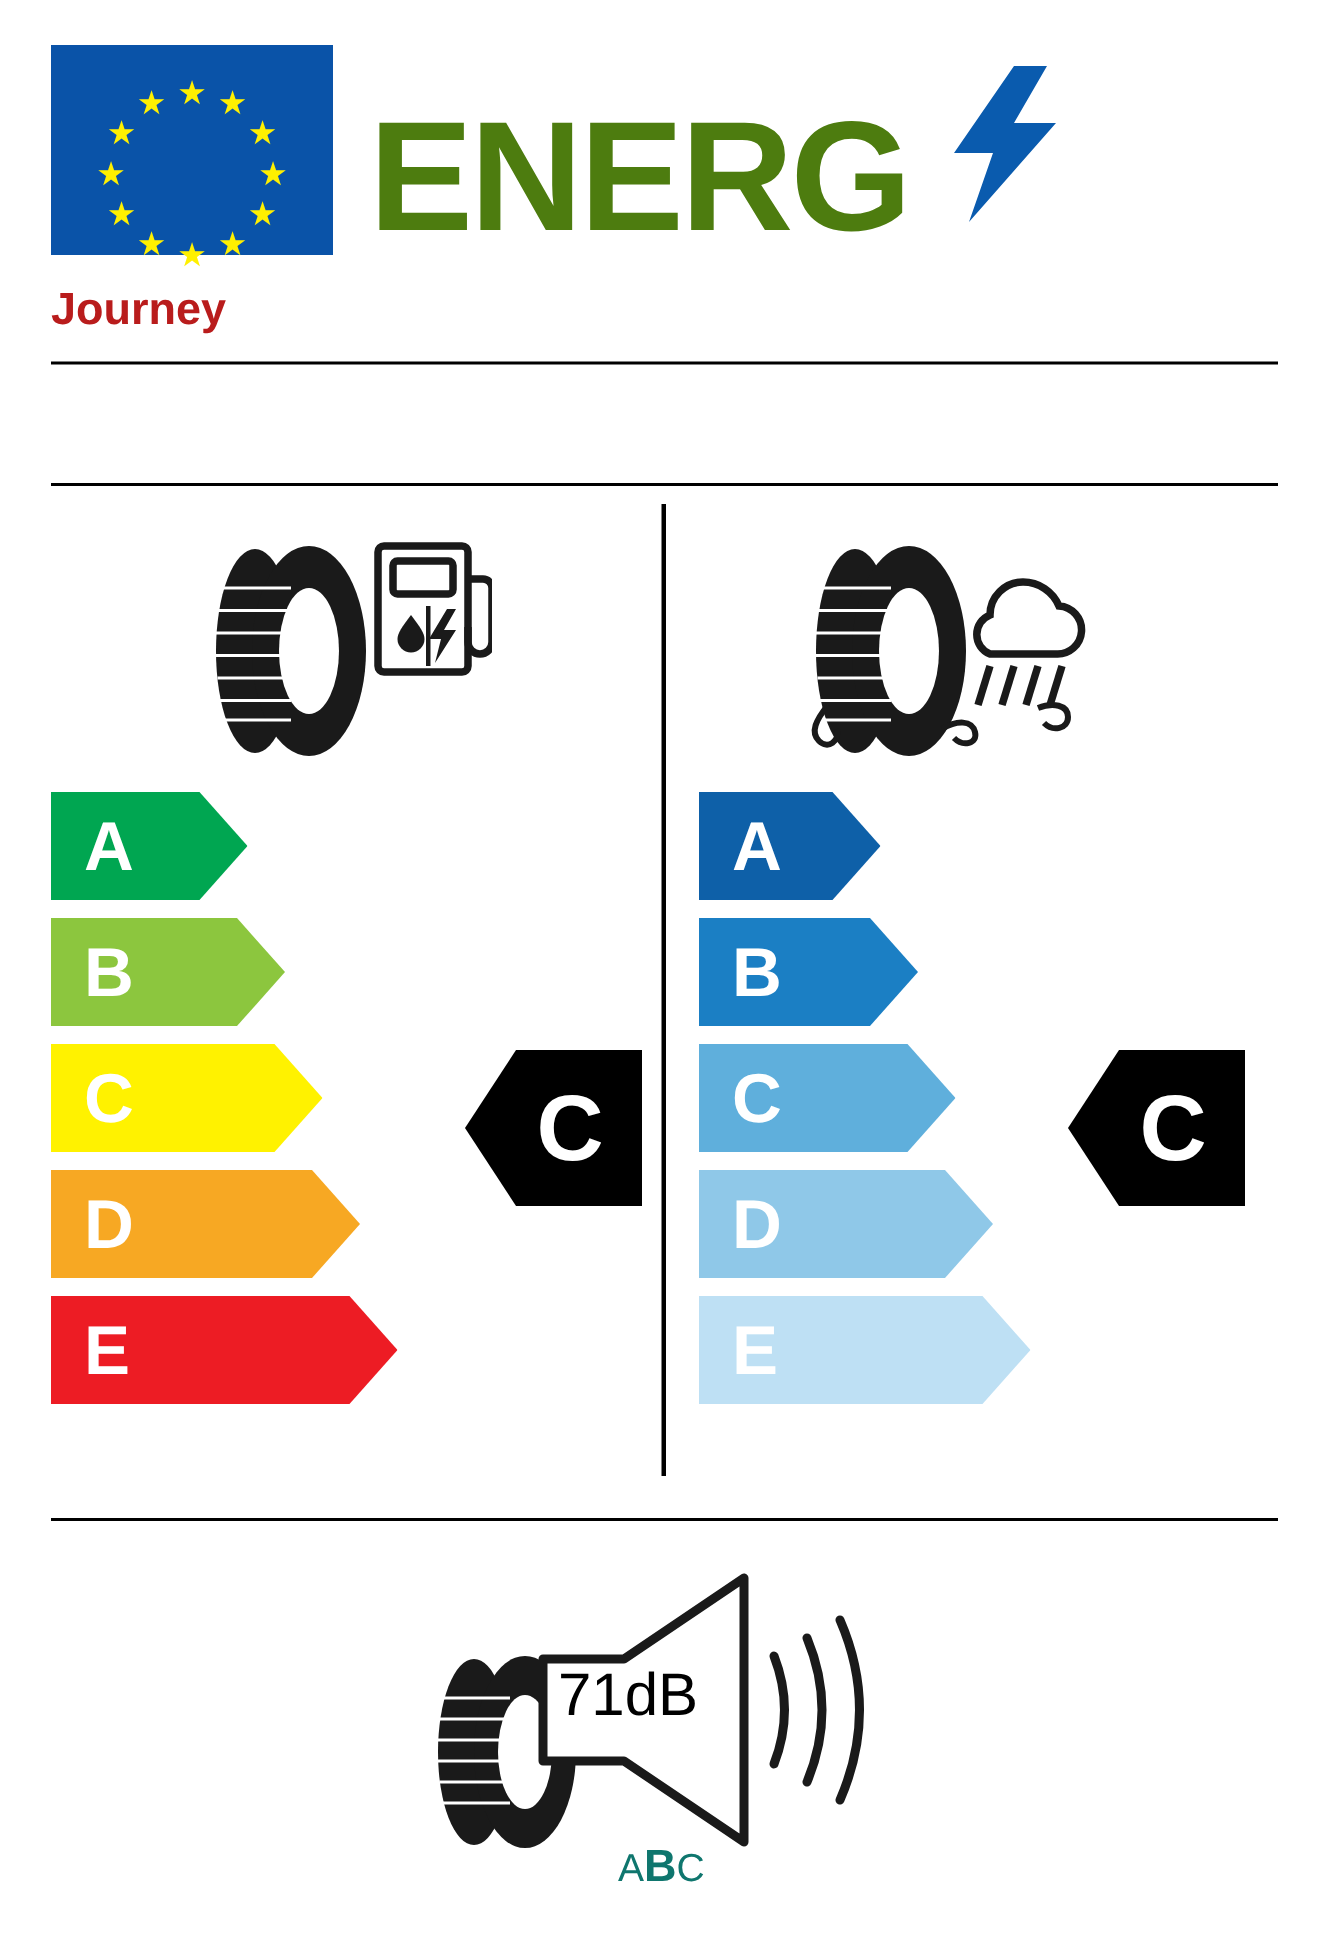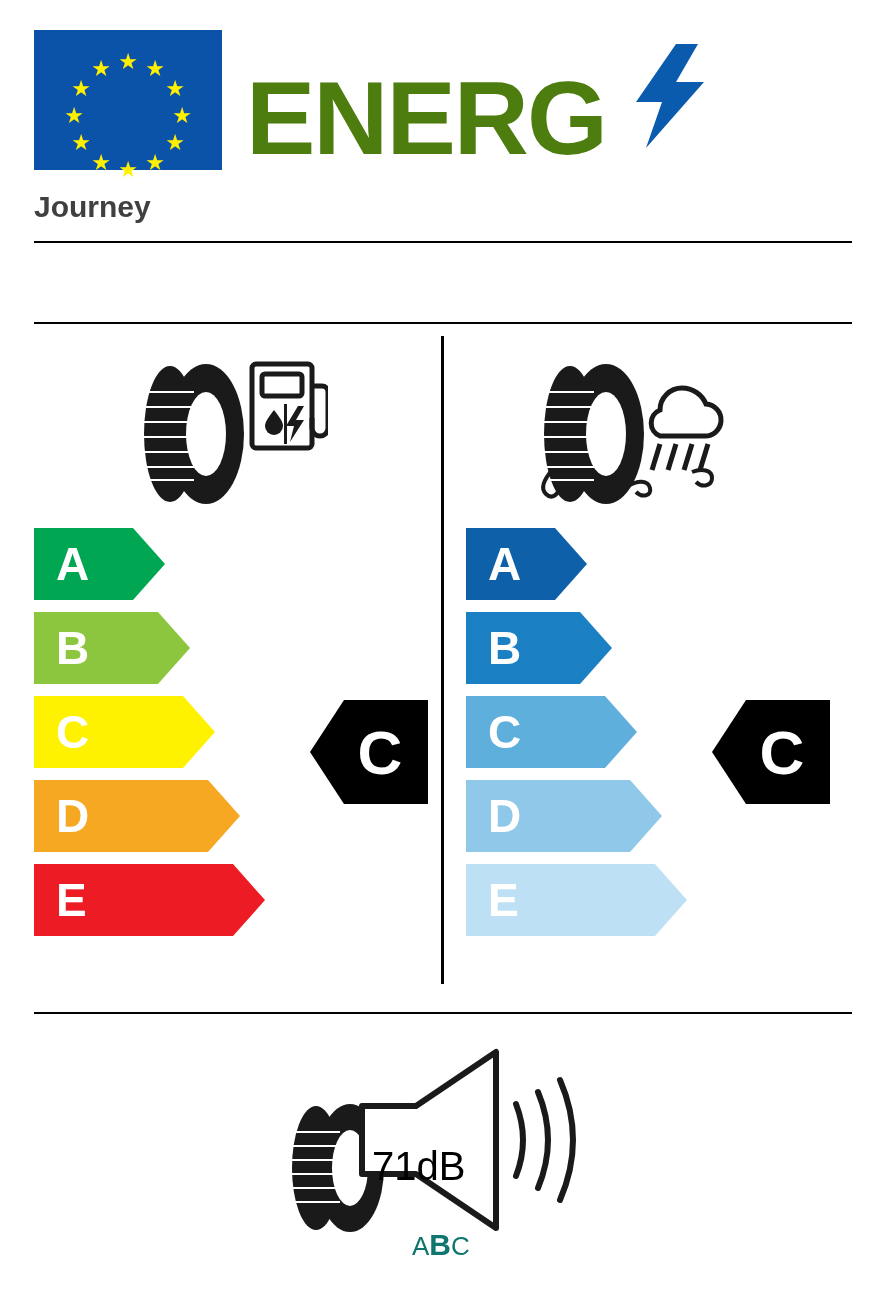--- a/index.html
+++ b/index.html
@@ -60,21 +60,21 @@
     height: 104px;
   }
 
   
   .brand-title {
     position: absolute;
     left: 34px;
     top: 190px;
     font-size: 30px;
     font-weight: bold;
-    color: #404040;
+    color: #b91c1c;
   }
   .rule {
     position: absolute;
     background: #000;
     height: 2px;
   }
   .rule-title { left: 34px; top: 241px; width: 818px; }
   .rule-mid   { left: 34px; top: 322px; width: 818px; }
   .rule-bottom{ left: 34px; top: 1012px; width: 818px; }
   .divider-v {
@@ -137,21 +137,20 @@
   .icon-rain { position: absolute; left: 528px; top: 352px; }
   .noise-block { position: absolute; left: 286px; top: 1040px; }
 
   .db-text {
     position: absolute;
     left: 372px;
     top: 1108px;
     font-size: 40px;
     font-weight: normal;
     color: #000;
-    margin-top: 36px;
   }
   .abc-row {
     position: absolute;
     left: 412px;
     top: 1228px;
     font-size: 26px;
     color: #0f766e;
   }
   .abc-row .sel { font-size: 30px; font-weight: bold; }
 </style>

